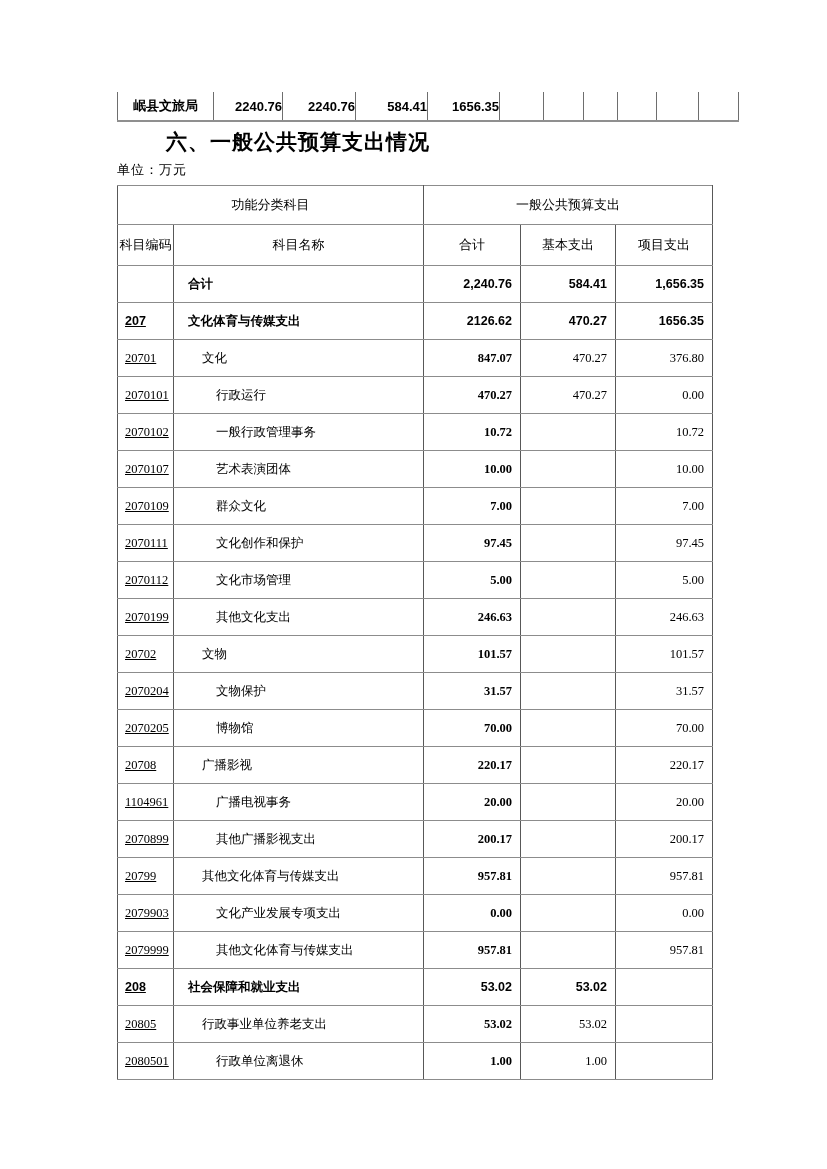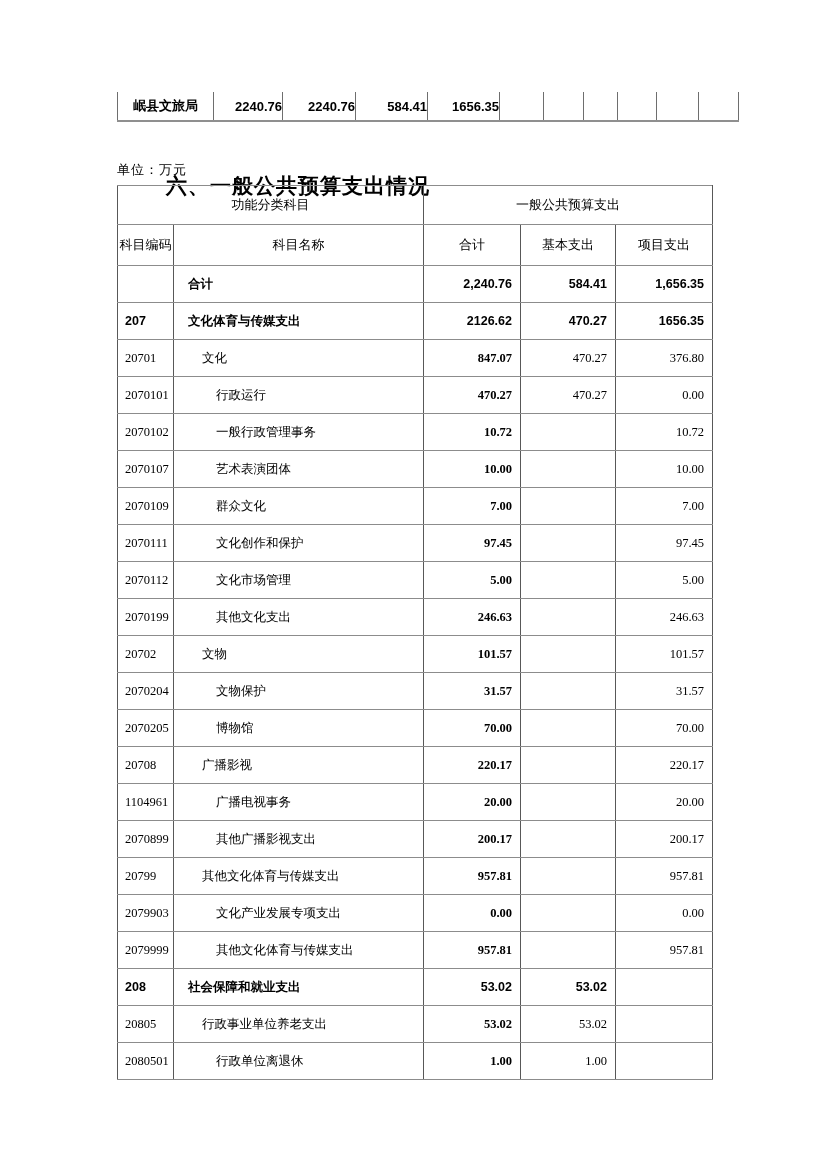--- a/index.html
+++ b/index.html
@@ -19,21 +19,21 @@
     height:26px;font-weight:bold;font-size:13px;
     font-family:"Liberation Sans","DejaVu Sans",sans-serif;
     white-space:nowrap;overflow:hidden;
   }
   .top-strip td.name{text-align:center;}
   .top-strip td.num{text-align:right;padding-right:0;}
   
   .section-title{
     position:absolute;left:166px;top:128px;
     font-family:"Liberation Sans","DejaVu Sans",sans-serif;
-    font-size:21px;font-weight:bold;letter-spacing:1px;white-space:nowrap;margin-top:44px;
+    font-size:21px;font-weight:bold;letter-spacing:1px;white-space:nowrap;
   }
   
   .unit-label{
     position:absolute;left:117px;top:161px;width:540px;
     font-size:13px;letter-spacing:1px;white-space:nowrap;
   }
   
   .budget{
     position:absolute;left:117px;top:185px;width:595px;
     border-collapse:collapse;table-layout:fixed;
@@ -46,21 +46,21 @@
   .budget th,.budget td{
     border-top:1px solid #8c8c8c;border-bottom:1px solid #8c8c8c;
     border-left:1px solid #585858;border-right:1px solid #585858;
     font-size:12.5px;font-weight:normal;vertical-align:middle;
     white-space:nowrap;overflow:hidden;
   }
   .budget{border:1px solid #c2410c;}
   .budget thead th{height:36px;text-align:center;font-size:13px;}
   .budget thead tr.h2 th{height:38px;}
   .budget tbody td{height:34px;}
-  .budget td.code{text-align:left;padding-left:7px;font-size:12.5px;}
+  .budget td.code{text-align:left;padding-left:7px;font-size:12.5px;text-decoration:underline;}
   .budget td.name{text-align:left;}
   .budget td.ind0{padding-left:14px;}
   .budget td.ind1{padding-left:28px;}
   .budget td.ind2{padding-left:42px;}
   .budget td.num{text-align:right;padding-right:8px;}
   .budget td.total{font-weight:bold;}
   .budget tr.bold-row td{
     font-weight:bold;
     font-family:"Liberation Sans","DejaVu Sans",sans-serif;
   }

